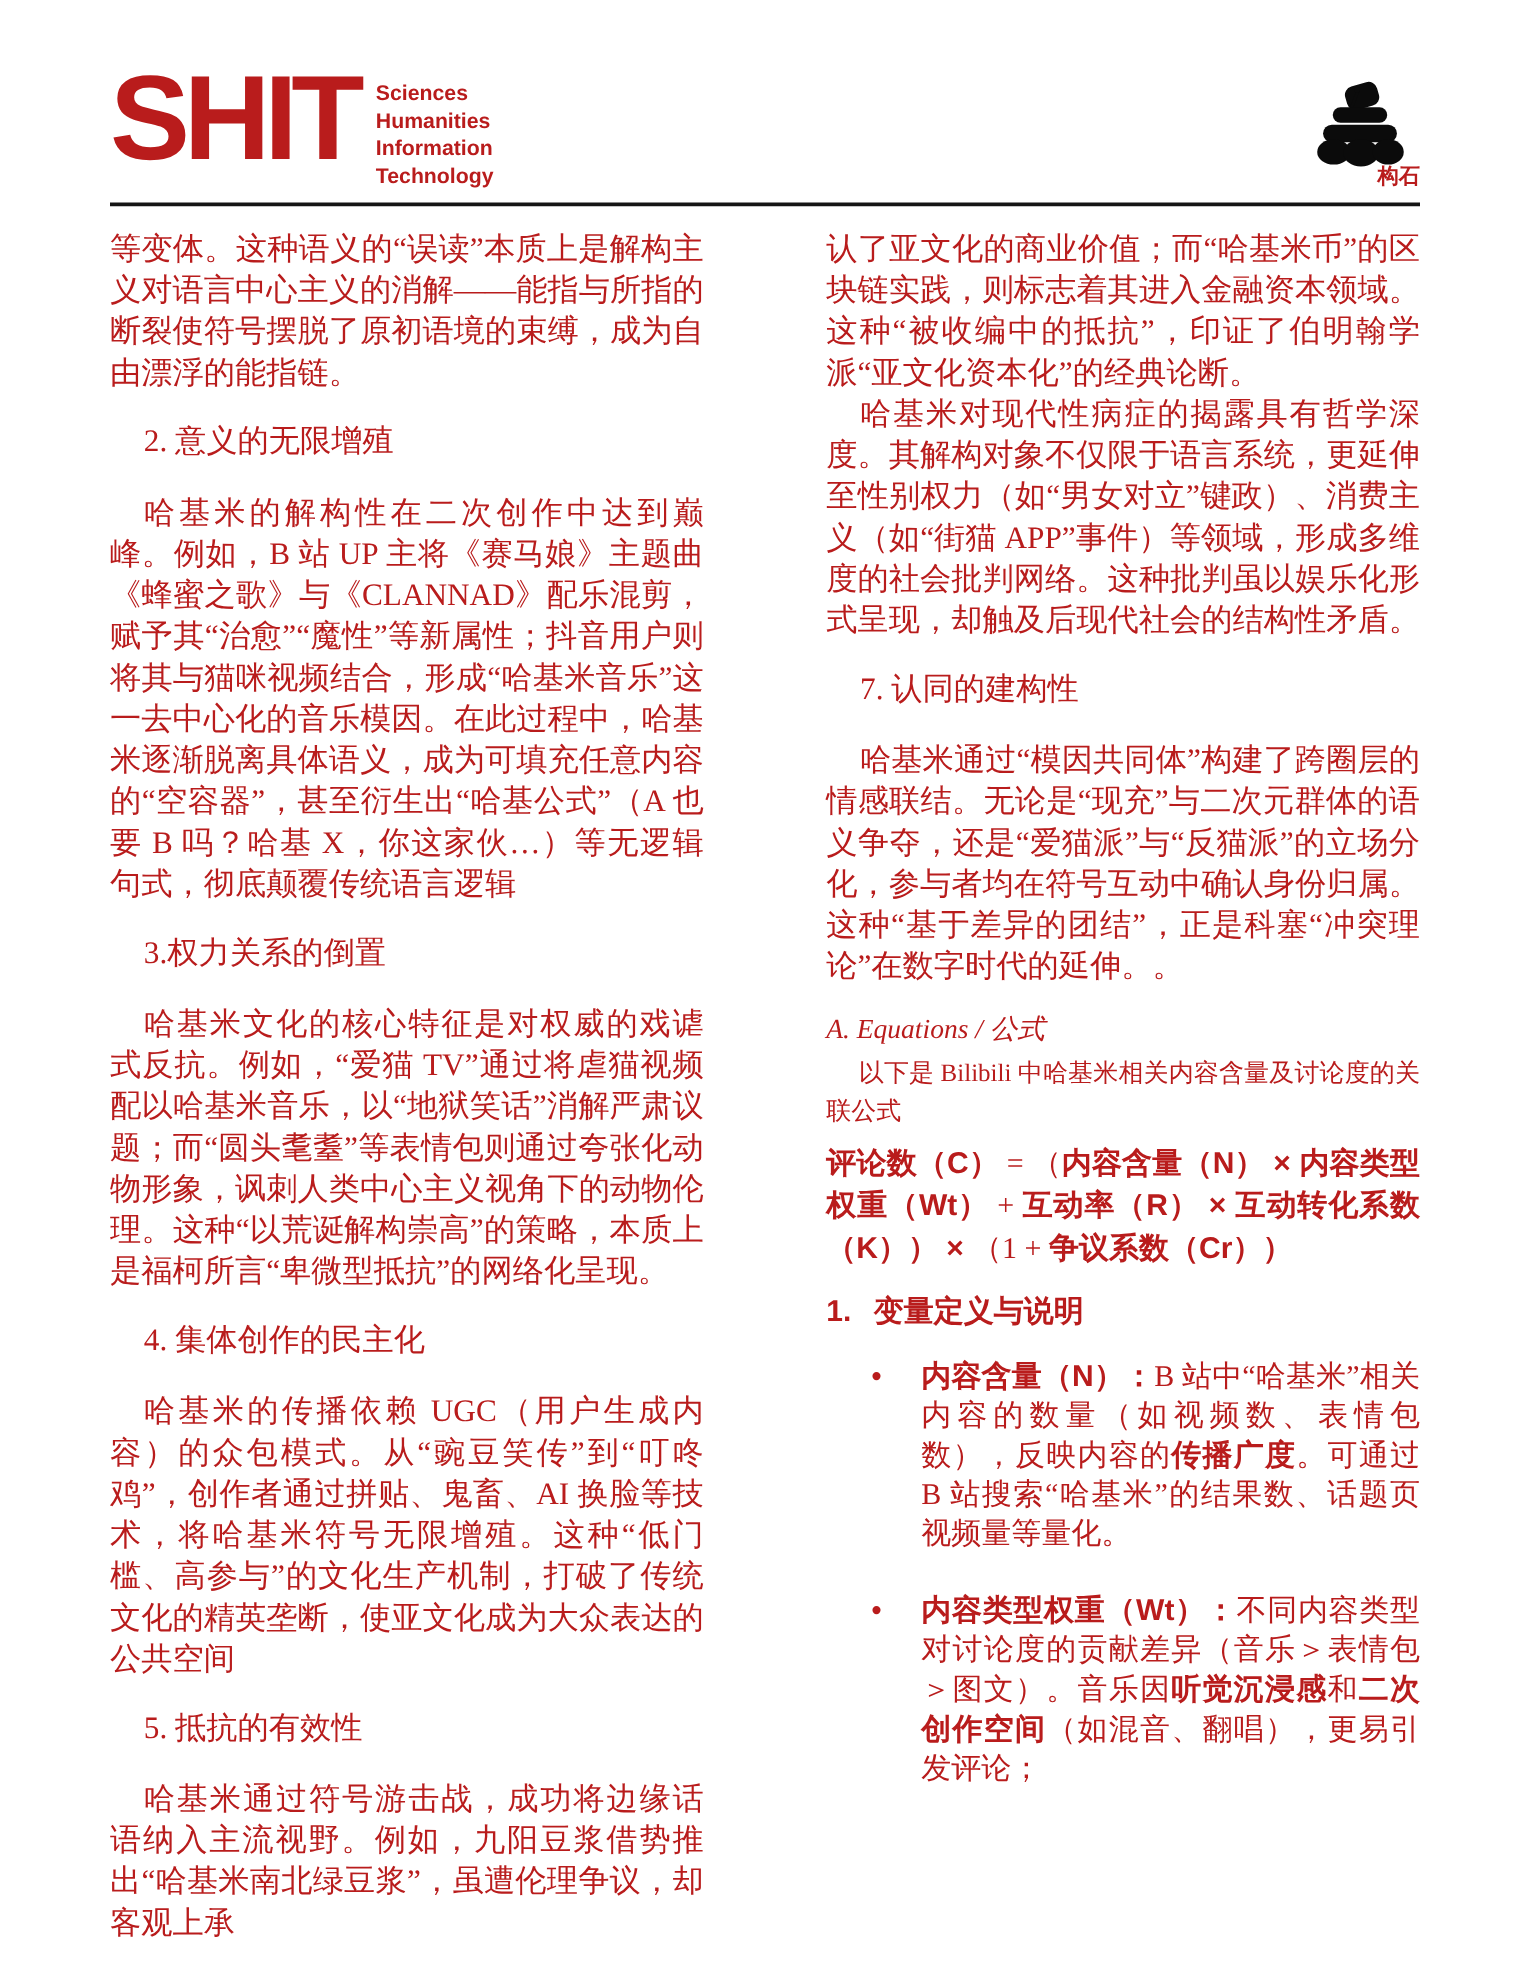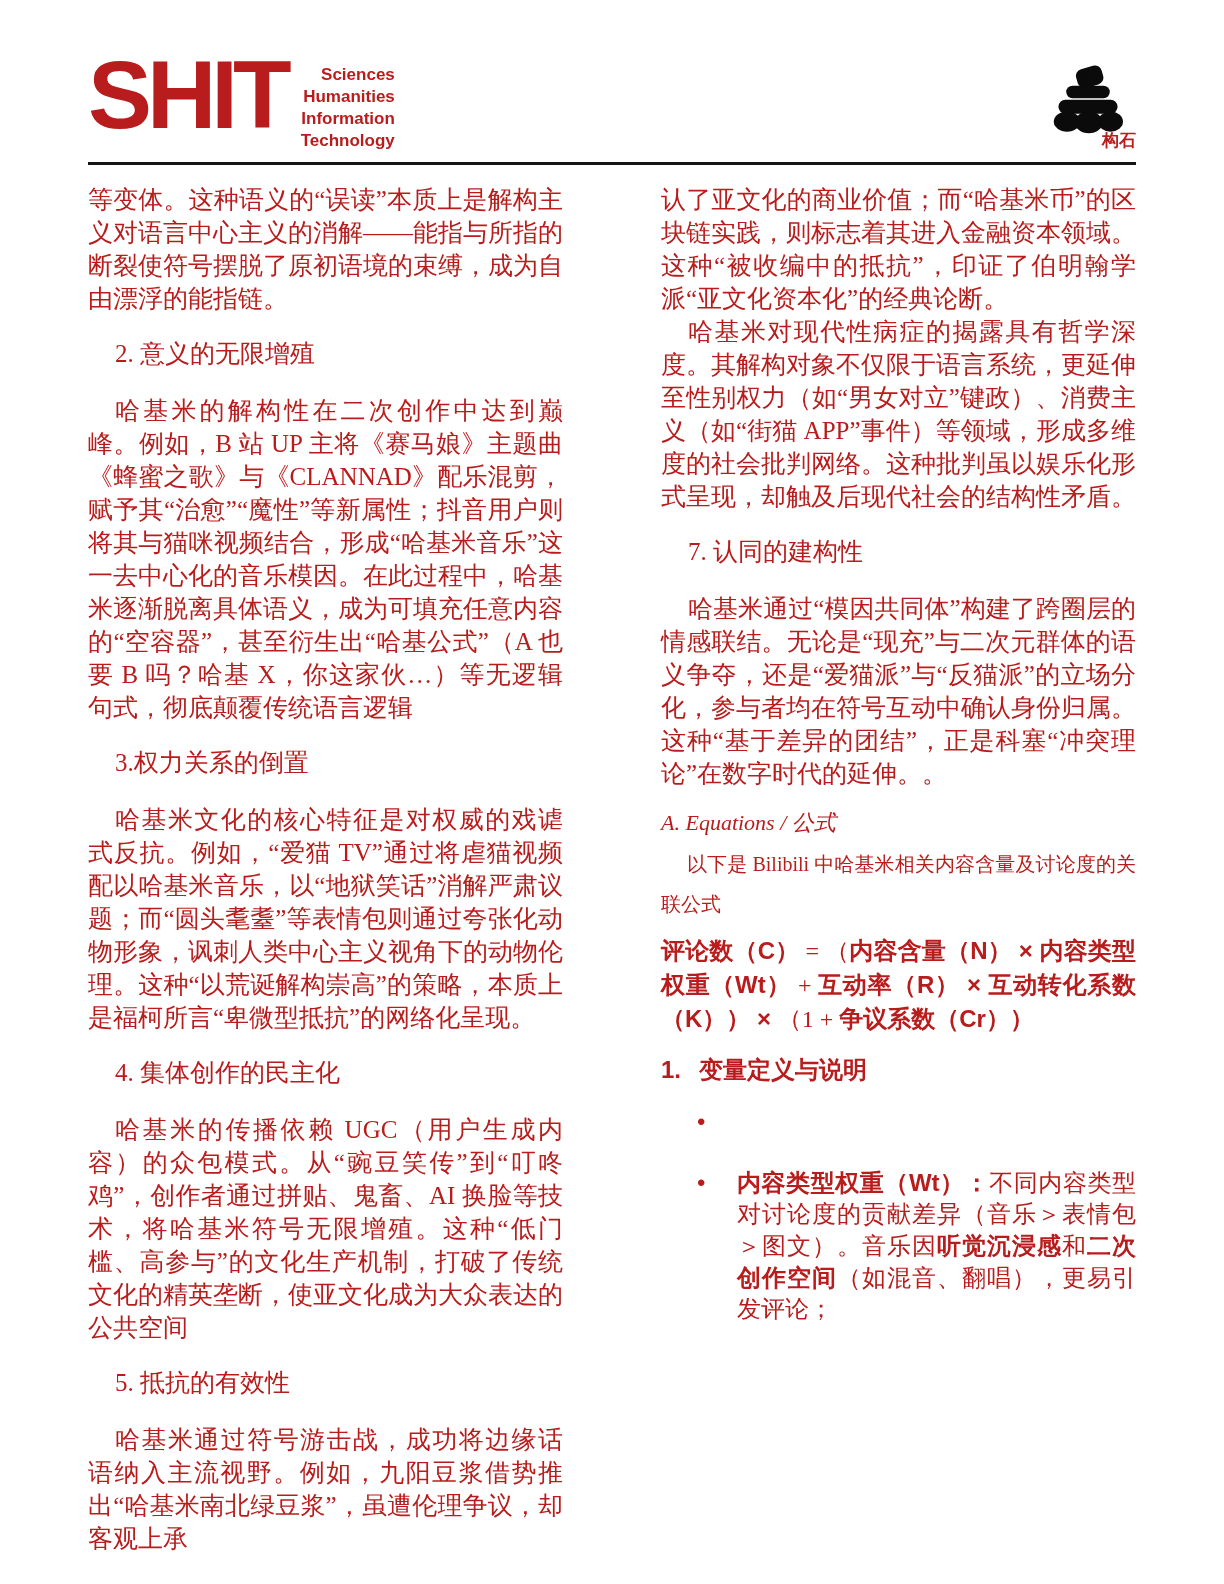--- a/index.html
+++ b/index.html
@@ -19,40 +19,39 @@
   .brand{display:flex;align-items:flex-start;}
   .brand-word{
     font-family:"Liberation Sans", sans-serif;
     font-weight:900;font-size:96px;line-height:78px;
     letter-spacing:-5px;
   }
   .brand-lines{
     font-family:"Liberation Sans", sans-serif;
     font-weight:700;font-size:17px;line-height:22px;
     margin:8px 0 0 14px;
-    text-align:right;
   }
   .badge{width:96px;text-align:right;margin-top:8px;}
   .badge svg{display:block;margin:0 auto;}
   .badge-label{
     font-family:"Liberation Sans", sans-serif;
     font-weight:700;font-size:17px;line-height:18px;margin-top:-2px;
   }
   .rule{height:3px;background:#151515;margin-top:8px;}
   
   .columns{display:flex;gap:98px;margin-top:18px;}
   .col{flex:1;min-width:0;font-size:25px;line-height:33px;text-align:justify;}
   .para{margin:0;}
   .para.indent{text-indent:27px;}
   .sec-h{font-size:25px;font-weight:400;margin:22px 0 24px 0;text-indent:27px;}
   .eq-h{
     font-style:italic;font-weight:400;
     font-size:22px;line-height:26px;margin:20px 0 8px 0;
   }
-  .para-small{font-size:20px;line-height:40px;margin:0 0 8px 0;text-indent:26px;}
+  .para-small{font-size:20px;line-height:30px;margin:0 0 8px 0;text-indent:26px;}
   .formula{font-size:24px;line-height:34px;margin:10px 0 20px 0;}
   .bseg{font-family:"Liberation Sans", sans-serif;font-weight:700;}
   .num-h{
     display:flex;gap:18px;
     font-family:"Liberation Sans", sans-serif;font-weight:700;
     font-size:24px;line-height:28px;margin:18px 0 22px 0;
   }
   .bullet{display:flex;margin:0 0 30px 0;padding-left:36px;font-size:24px;line-height:31px;}
   .bullet .dot{width:40px;flex:none;font-family:"Liberation Sans", sans-serif;}
   .bullet .li-body{flex:1;min-width:0;text-align:justify;}
@@ -110,20 +109,21 @@
         <p class="para indent">哈基米通过“模因共同体”构建了跨圈层的情感联结。无论是“现充”与二次元群体的语义争夺，还是“爱猫派”与“反猫派”的立场分化，参与者均在符号互动中确认身份归属。这种“基于差异的团结”，正是科塞“冲突理论”在数字时代的延伸。。</p>
         <h4 class="eq-h">A.  Equations / 公式</h4>
         <p class="para-small">以下是 Bilibili 中哈基米相关内容含量及讨论度的关联公式</p>
         <p class="formula"><span class="bseg">评论数（C）</span><span> = （</span><span class="bseg">内容含量（N）</span><span class="bseg"> × </span><span class="bseg">内容类型权重（Wt）</span><span> + </span><span class="bseg">互动率（R）</span><span class="bseg"> × </span><span class="bseg">互动转化系数（K）） × </span><span>（1 + </span><span class="bseg">争议系数（Cr））</span></p>
         <div class="num-h">
           <span>1.</span>
           <span>变量定义与说明</span>
         </div>
         <div class="bullet">
           <span class="dot">•</span>
+          <div class="li-body"><span class="bseg">内容含量（N）：</span><span>B 站中“哈基米”相关内容的数量（如视频数、表情包数），反映内容的</span><span class="bseg">传播广度</span><span>。可通过 B 站搜索“哈基米”的结果数、话题页视频量等量化。</span></div>
         </div>
         <div class="bullet">
           <span class="dot">•</span>
           <div class="li-body"><span class="bseg">内容类型权重（Wt）：</span><span>不同内容类型对讨论度的贡献差异（音乐＞表情包＞图文）。音乐因</span><span class="bseg">听觉沉浸感</span><span>和</span><span class="bseg">二次创作空间</span><span>（如混音、翻唱），更易引发评论；</span></div>
         </div>
       </section>
   </main>
 
 </div>
 

